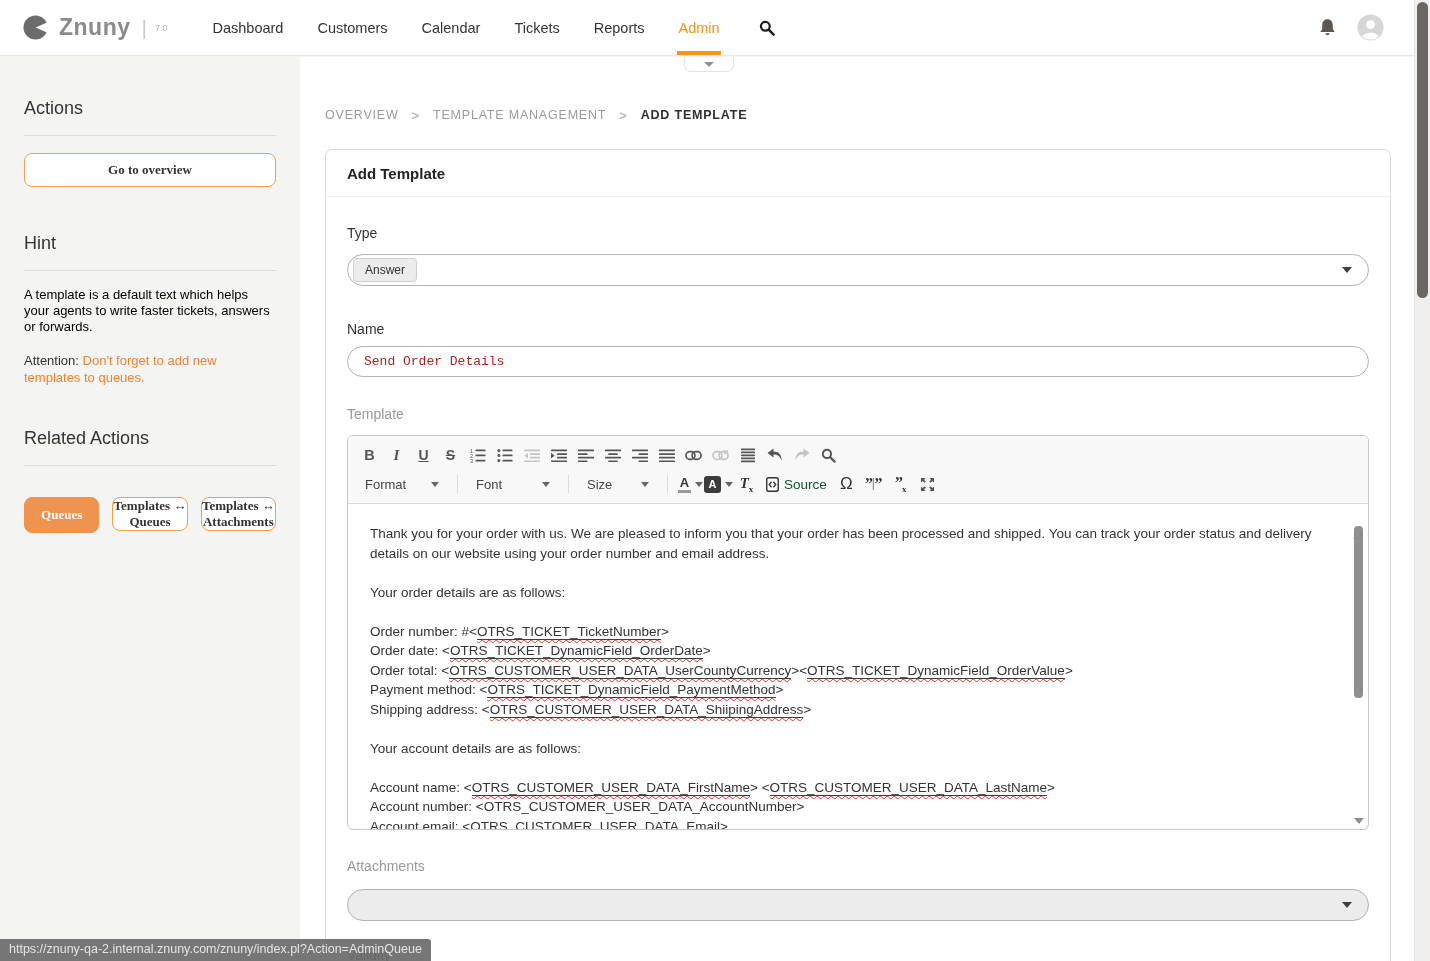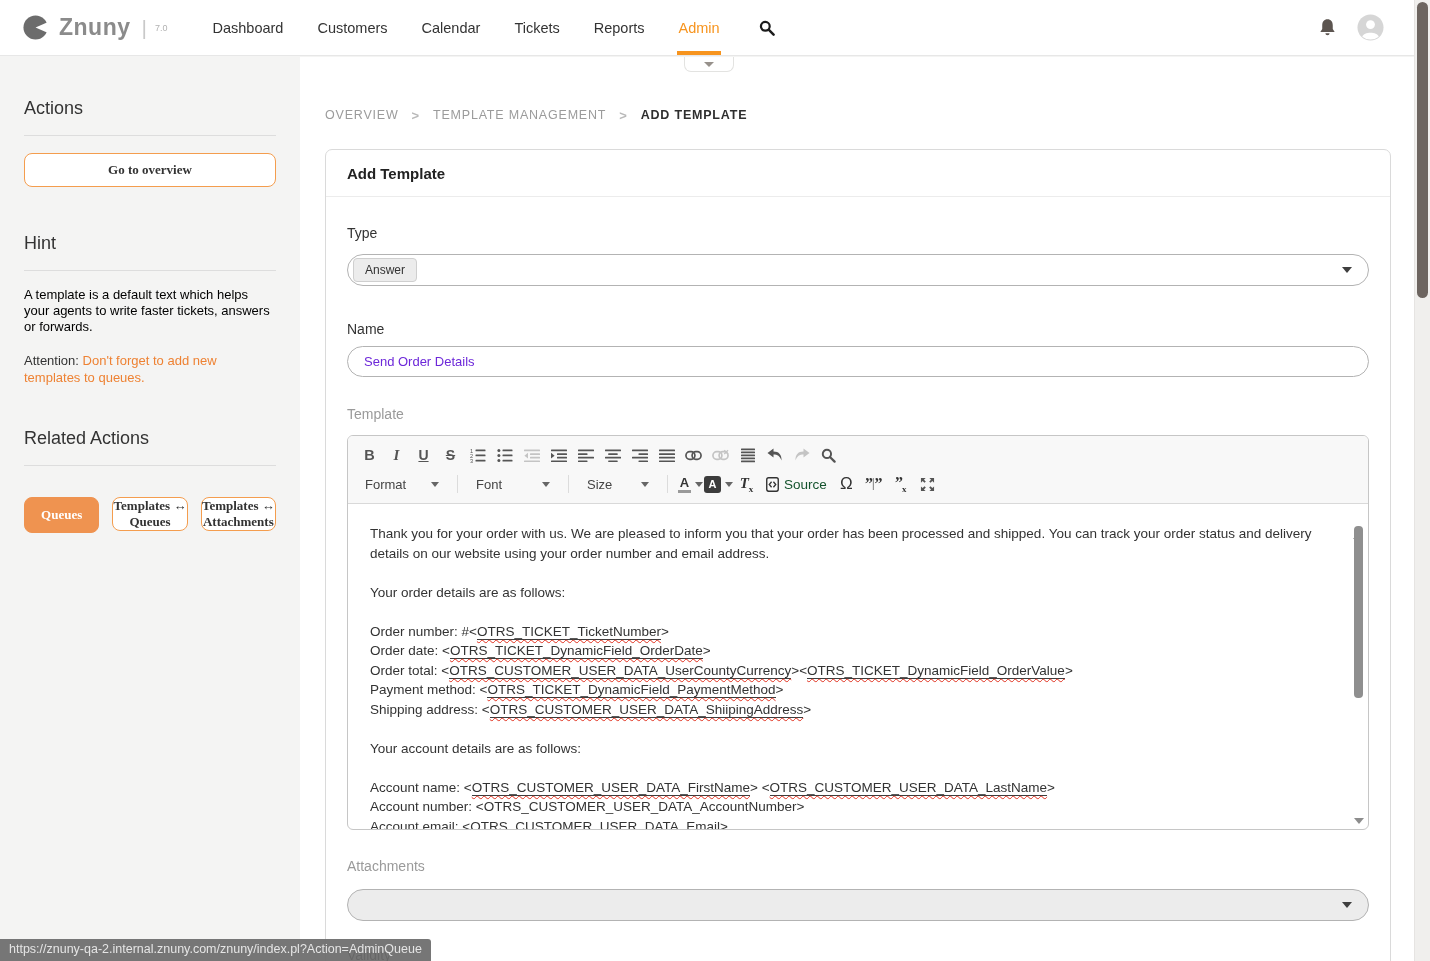--- a/index.html
+++ b/index.html
@@ -61,21 +61,21 @@
   .lbl-name{ margin-top:35px; margin-bottom:9px; }
   .lbl-template{ margin-top:29px; margin-bottom:13px; }
   .lbl-attachments{ margin-top:28px; margin-bottom:15px; }
   .lbl-validity{ margin-top:26px; }
 
   .pill{ border:1px solid #b3b3b3; border-radius:16px; background:#fff; }
   .select{ position:relative; display:flex; align-items:center; height:32px; padding:0 36px 0 5px; cursor:pointer; }
   .select.gray{ background:#ececec; }
   .chip{ background:#ececec; border:1px solid #cfcfcf; border-radius:4px; font-size:12px; color:#333; padding:4px 11px; }
   .caret-dark{ position:absolute; right:16px; top:50%; transform:translateY(-50%); width:0; height:0; border-left:5px solid transparent; border-right:5px solid transparent; border-top:6px solid #3f3f3f; }
-  input.text-input{ display:block; width:100%; height:31px; padding:8px 16px; font-size:13px; color:#6d28d9; font-family:Liberation Sans, sans-serif; outline:none; }
+  input.text-input{ display:block; width:100%; height:31px; padding:8px 16px; font-size:13px; color:#b91c1c; font-family:Liberation Mono, monospace; outline:none; }
 
   
   .editor{ height:395px; border:1px solid #c6c6c6; border-radius:6px; background:#fff; display:flex; flex-direction:column; overflow:hidden; position:relative; }
   .toolbar{ background:#f8f8f8; padding:6px 8px 6px; border-bottom:1px solid #d9d9d9; }
   .tb-row{ display:flex; align-items:center; height:26px; }
   .tb-row + .tb-row{ margin-top:3px; }
   .tb-btn{ min-width:27px; height:25px; display:flex; align-items:center; justify-content:center; color:#555; cursor:pointer; border-radius:3px; }
   .tb-btn.disabled{ color:#c4c4c4; cursor:default; }
   .tb-btn svg{ display:block; }
   .g-bold{ font-weight:700; font-size:14.5px; }

